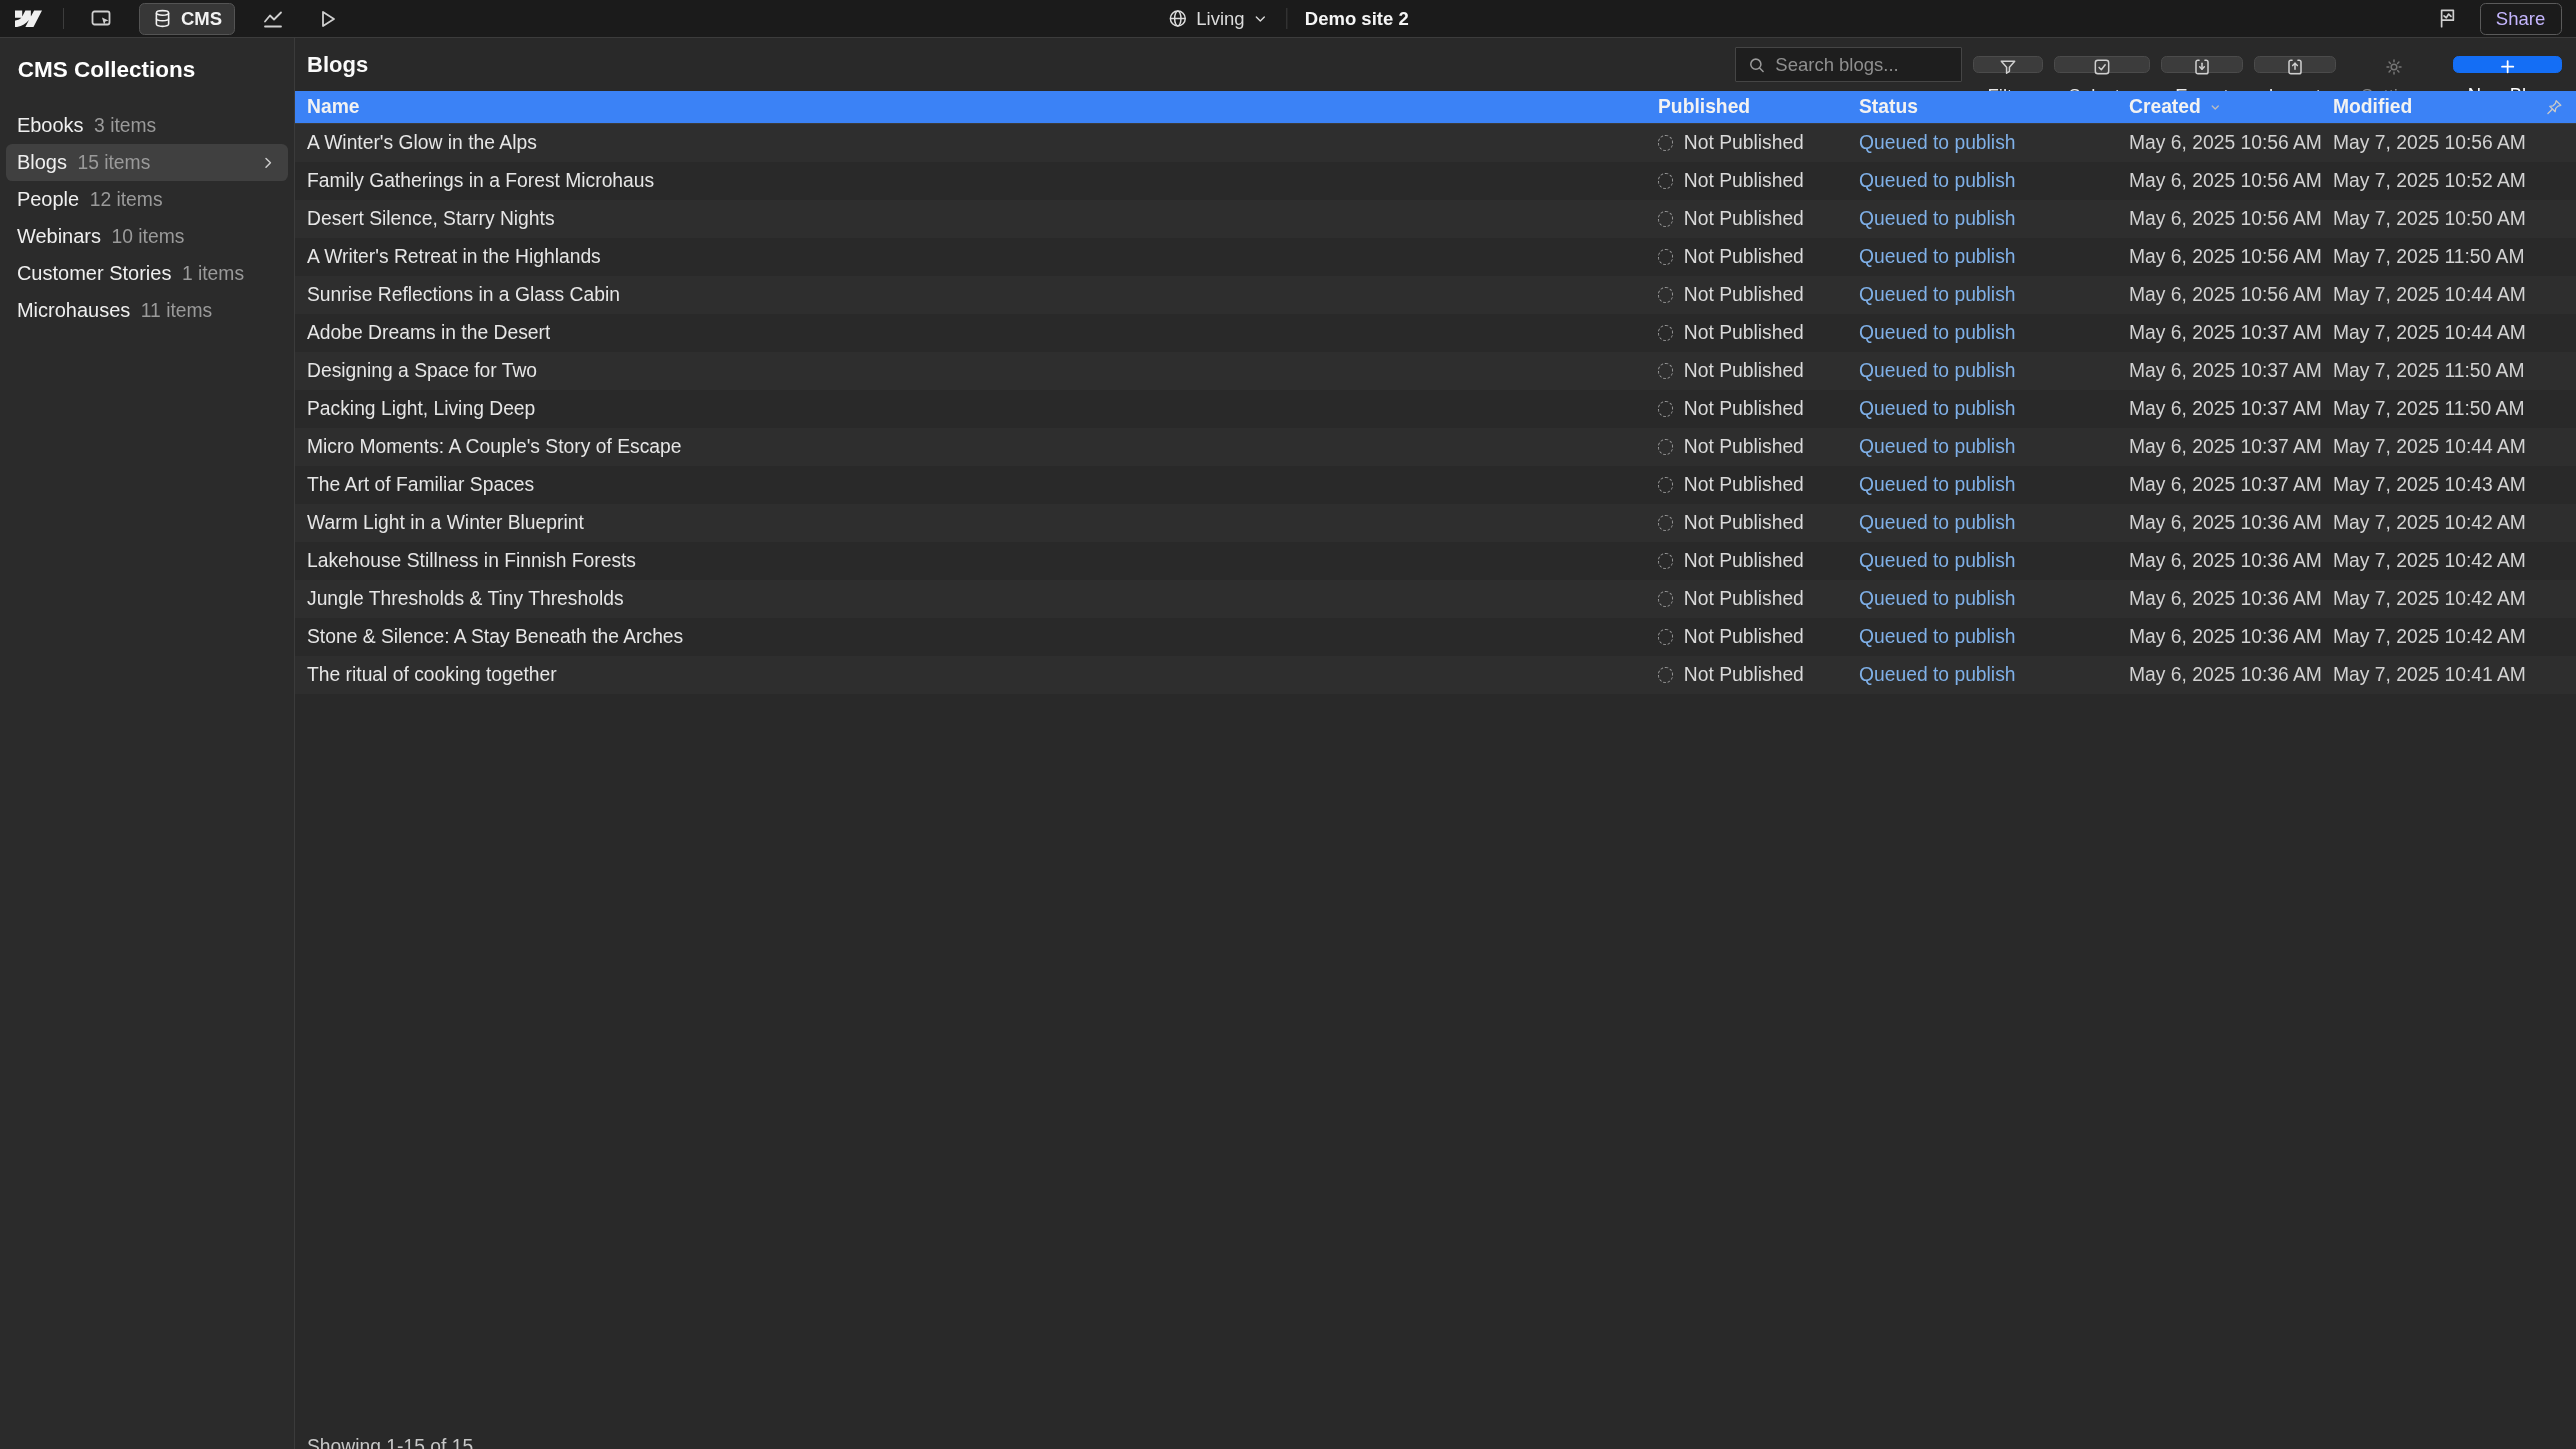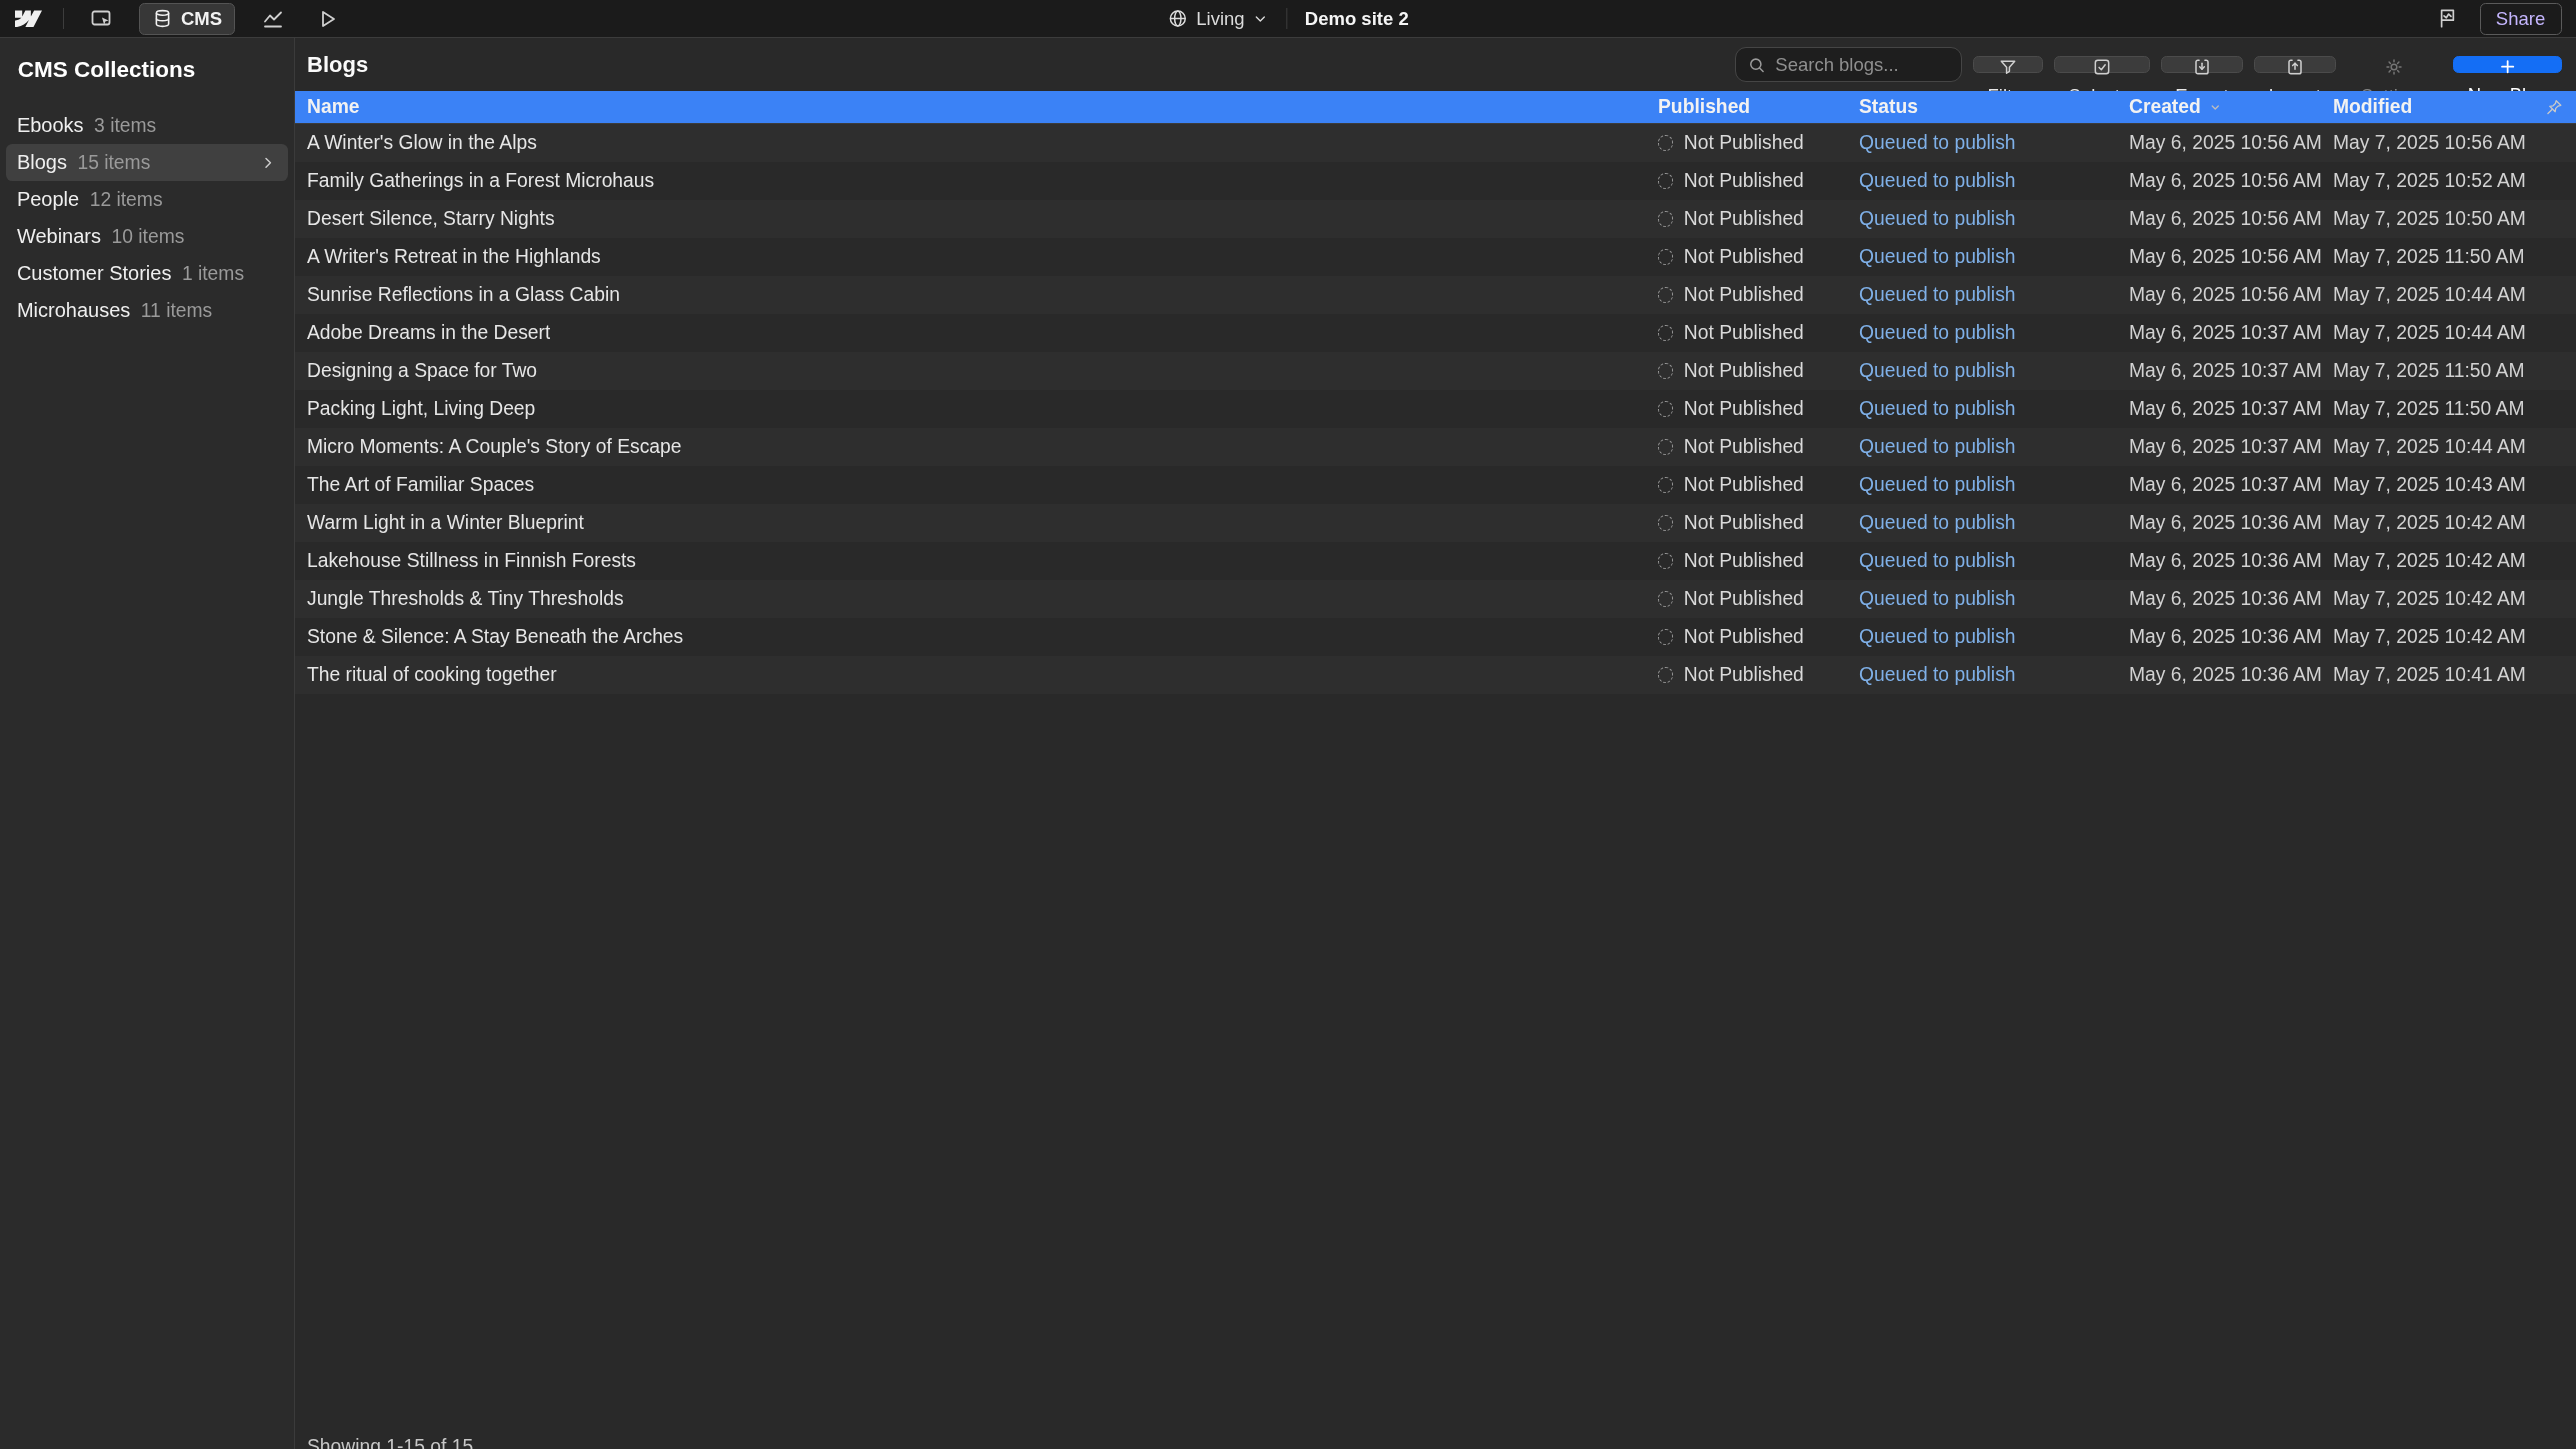--- a/index.html
+++ b/index.html
@@ -59,21 +59,21 @@
   
   .main { flex:1; display:flex; flex-direction:column; background:#292929; position:relative; min-width:0; }
 
   .panel-header { height:53px; flex:0 0 53px; display:flex; align-items:center; padding:0 14.5px 0 12px; }
   .panel-title { font-size:22px; font-weight:700; color:#fafafa; }
   .toolbar { margin-left:auto; display:flex; align-items:center; gap:10.5px; }
 
   .search-wrap { position:relative; }
   .search-input {
     width:227px; height:35px; background:#1e1e1e; border:0.8px solid #454545;
-    border-radius:11px; color:#e8e8e8; font-size:18.5px; padding:0 11.3px 0 39px;
+    border-radius:1px; color:#e8e8e8; font-size:18.5px; padding:0 11.3px 0 39px;
     font-family:inherit; outline:none;
   }
   .search-input::placeholder { color:#8f8f8f; }
   .search-icon { position:absolute; left:11.3px; top:50%; transform:translateY(-50%); color:#9a9a9a; }
 
   .tool-btn {
     height:17px; display:flex; align-items:center; gap:8px;
     background:#3c3c3c; border:0.8px solid #4b4b4b; border-radius:5.6px;
     color:#e8e8e8; font-size:18.5px; padding:0 13.7px; cursor:pointer; font-family:inherit;flex-direction:column;
   }

